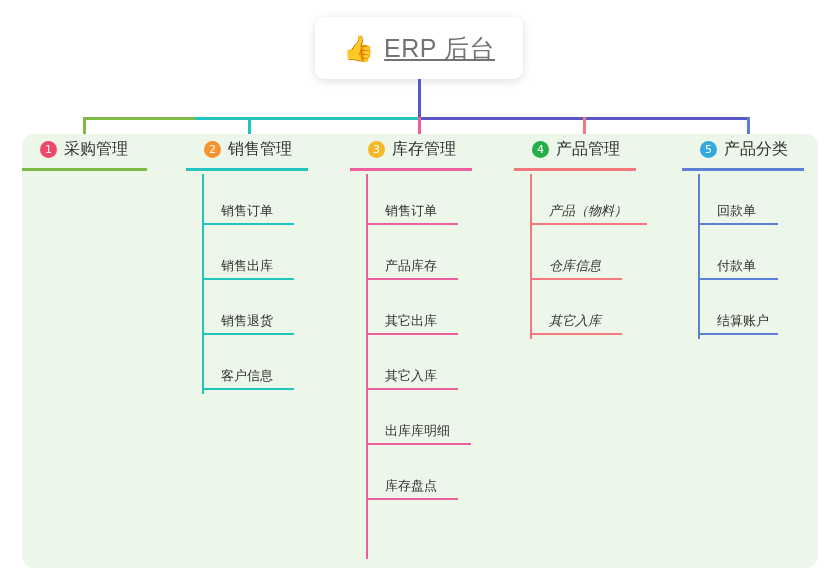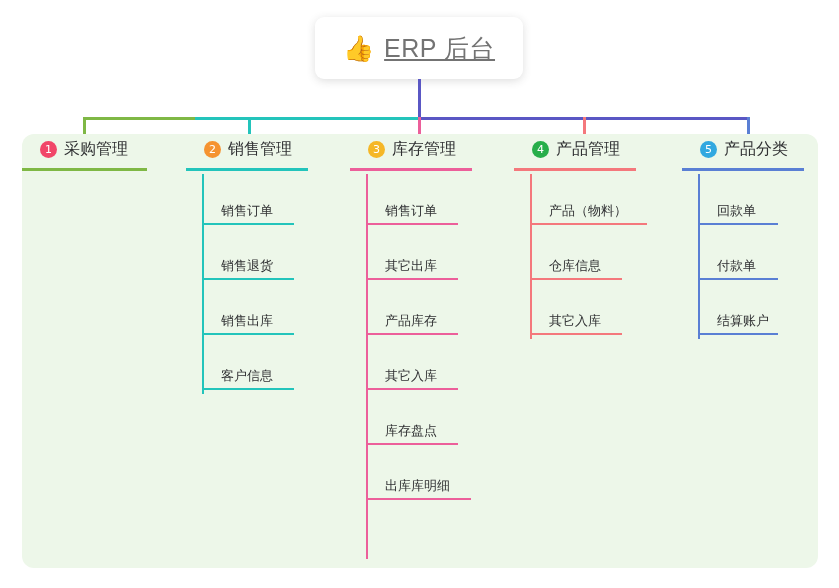--- a/index.html
+++ b/index.html
@@ -123,25 +123,25 @@
             <span class="col-title">销售管理</span>
           </div>
           <div class="head-rule" style="width: 122px; background: rgb(35, 196, 187); top: 34px; position: absolute;"></div>
           <div class="col-body" style="margin-top: 10px;">
             <div class="spine" style="background: rgb(35, 196, 187); height: 220px;"></div>
             <div class="leaf">
               <span class="leaf-text">销售订单</span>
               <div class="leaf-rule" style="width: 92px; background: rgb(35, 196, 187);"></div>
             </div>
             <div class="leaf">
+              <span class="leaf-text">销售出库</span>
+              <div class="leaf-rule" style="width: 92px; background: rgb(35, 196, 187);"></div>
+            </div>
+            <div class="leaf">
               <span class="leaf-text">销售退货</span>
-              <div class="leaf-rule" style="width: 92px; background: rgb(35, 196, 187);"></div>
-            </div>
-            <div class="leaf">
-              <span class="leaf-text">销售出库</span>
               <div class="leaf-rule" style="width: 92px; background: rgb(35, 196, 187);"></div>
             </div>
             <div class="leaf">
               <span class="leaf-text">客户信息</span>
               <div class="leaf-rule" style="width: 92px; background: rgb(35, 196, 187);"></div>
             </div>
           </div>
         </div>
         <div class="col" style="left: 328px;">
           <div class="col-head">
@@ -149,48 +149,48 @@
             <span class="col-title">库存管理</span>
           </div>
           <div class="head-rule" style="width: 122px; background: rgb(236, 95, 154); top: 34px; position: absolute;"></div>
           <div class="col-body" style="margin-top: 10px;">
             <div class="spine" style="background: rgb(236, 95, 154); height: 385px;"></div>
             <div class="leaf">
               <span class="leaf-text">销售订单</span>
               <div class="leaf-rule" style="width: 92px; background: rgb(236, 95, 154);"></div>
             </div>
             <div class="leaf">
+              <span class="leaf-text">产品库存</span>
+              <div class="leaf-rule" style="width: 92px; background: rgb(236, 95, 154);"></div>
+            </div>
+            <div class="leaf">
               <span class="leaf-text">其它出库</span>
               <div class="leaf-rule" style="width: 92px; background: rgb(236, 95, 154);"></div>
             </div>
             <div class="leaf">
-              <span class="leaf-text">产品库存</span>
-              <div class="leaf-rule" style="width: 92px; background: rgb(236, 95, 154);"></div>
-            </div>
-            <div class="leaf">
               <span class="leaf-text">其它入库</span>
-              <div class="leaf-rule" style="width: 92px; background: rgb(236, 95, 154);"></div>
-            </div>
-            <div class="leaf">
-              <span class="leaf-text">库存盘点</span>
               <div class="leaf-rule" style="width: 92px; background: rgb(236, 95, 154);"></div>
             </div>
             <div class="leaf">
               <span class="leaf-text">出库库明细</span>
               <div class="leaf-rule" style="width: 105px; background: rgb(236, 95, 154);"></div>
             </div>
+            <div class="leaf">
+              <span class="leaf-text">库存盘点</span>
+              <div class="leaf-rule" style="width: 92px; background: rgb(236, 95, 154);"></div>
+            </div>
           </div>
         </div>
         <div class="col" style="left: 492px;">
           <div class="col-head">
             <span class="badge" style="background: rgb(39, 174, 74);">4</span>
             <span class="col-title">产品管理</span>
           </div>
           <div class="head-rule" style="width: 122px; background: rgb(244, 120, 124); top: 34px; position: absolute;"></div>
-          <div class="col-body" style="margin-top: 10px;">
+          <div class="col-body" style="margin-top: 10px; font-style: italic;">
             <div class="spine" style="background: rgb(244, 120, 124); height: 165px;"></div>
             <div class="leaf">
               <span class="leaf-text">产品（物料）</span>
               <div class="leaf-rule" style="width: 117px; background: rgb(244, 120, 124);"></div>
             </div>
             <div class="leaf">
               <span class="leaf-text">仓库信息</span>
               <div class="leaf-rule" style="width: 92px; background: rgb(244, 120, 124);"></div>
             </div>
             <div class="leaf">

